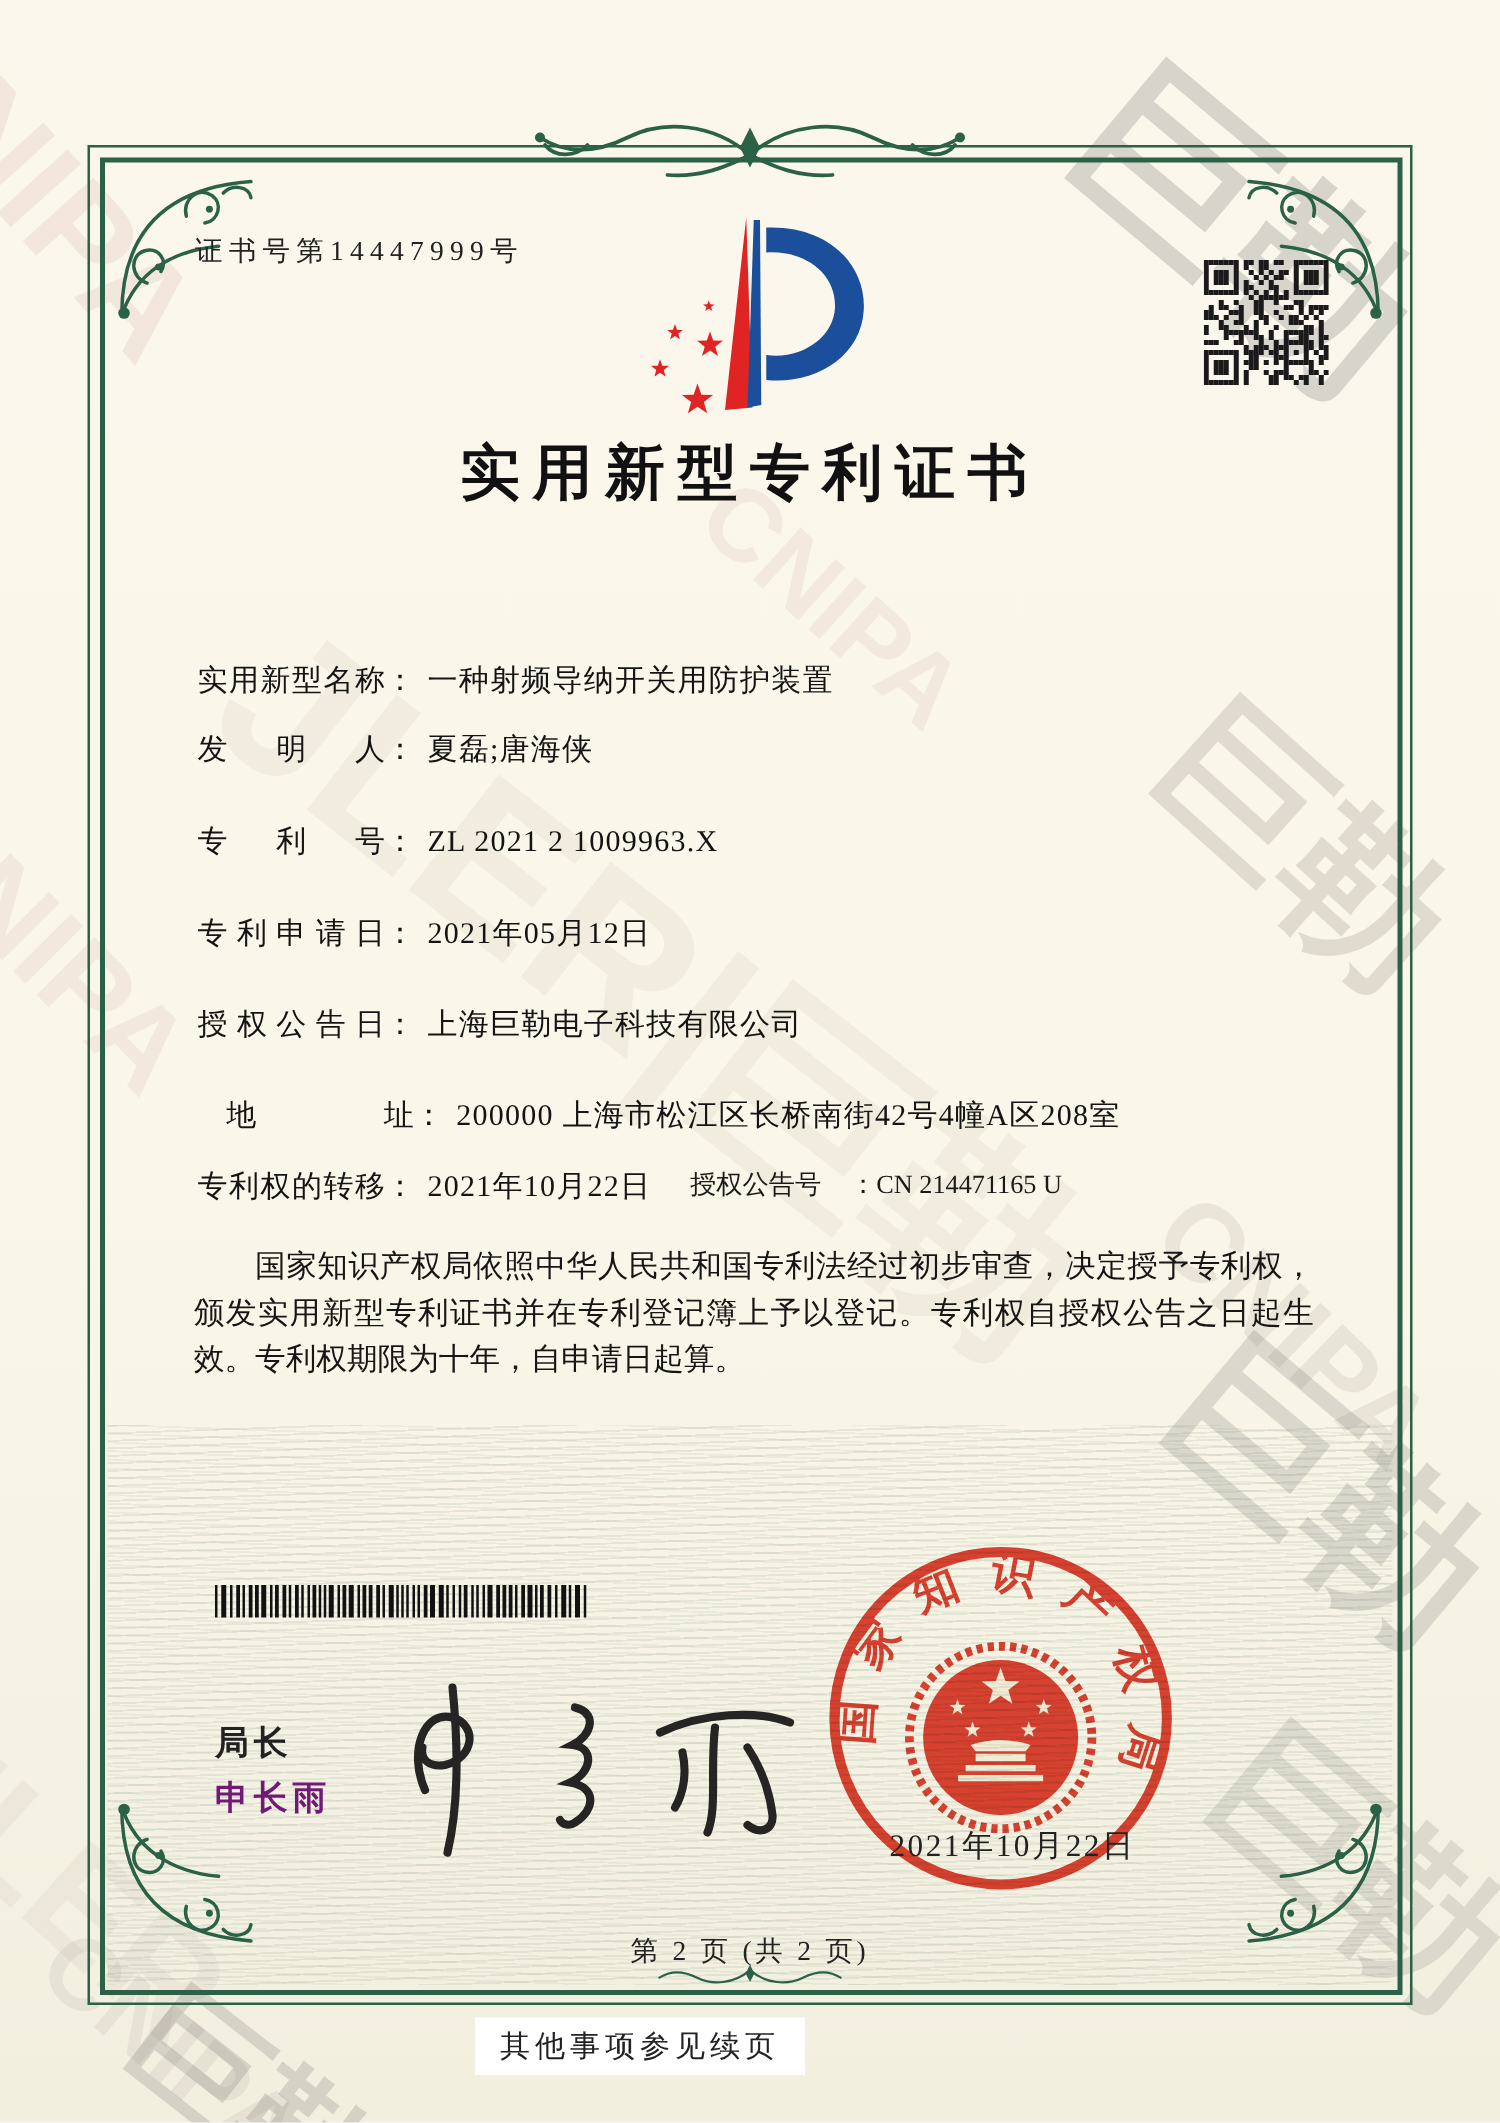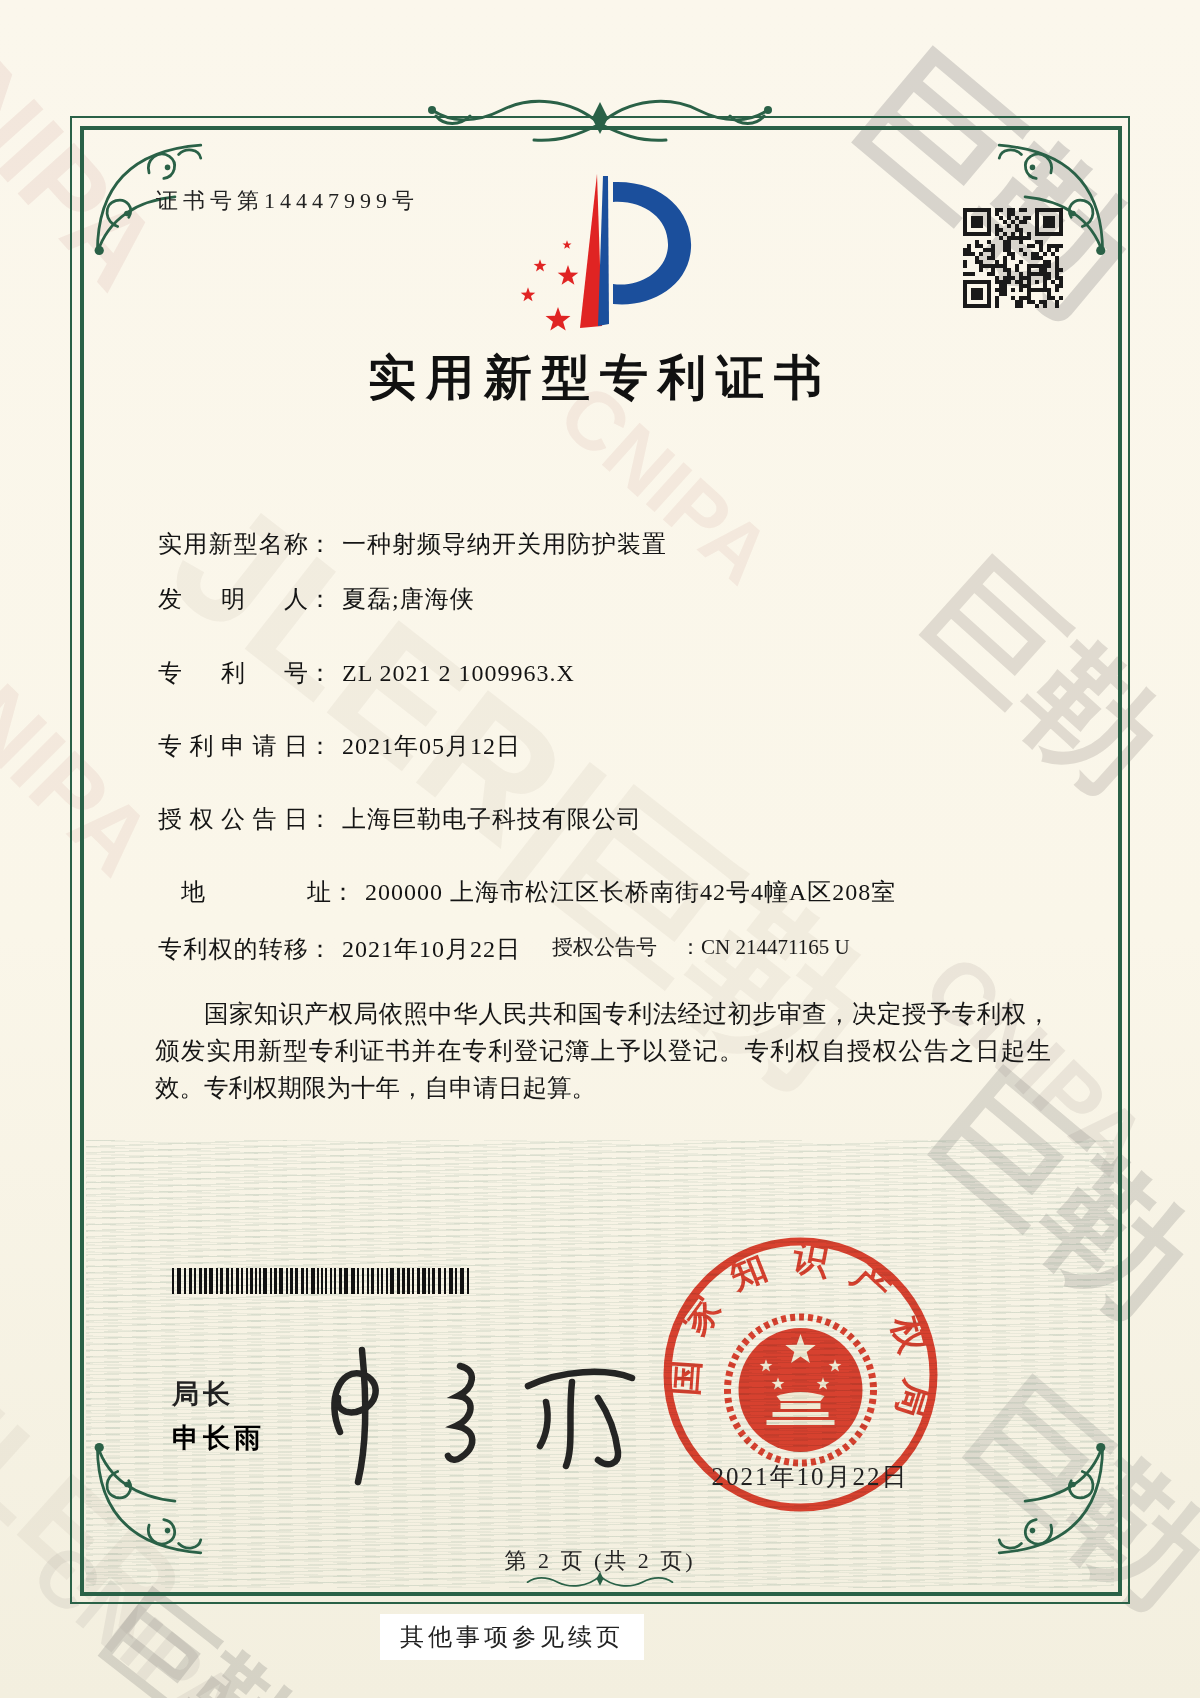--- a/index.html
+++ b/index.html
@@ -54,21 +54,21 @@
   .r7b .lbl{display:inline-block;width:128px;}
   
   .body-text{left:155px;top:995px;width:896px;font-size:24.5px;line-height:37px;
              text-align:justify;color:#161616;}
   .body-text p{margin:0;text-indent:2em;}
   
   .barcode{left:172px;top:1268px;width:308px;height:26px;}
   .officer-title{left:172px;top:1376px;font-family:"Liberation Sans",sans-serif;
                  font-weight:bold;font-size:27px;letter-spacing:4px;color:#222;}
   .officer-name{left:172px;top:1420px;font-family:"Liberation Sans",sans-serif;
-                font-weight:bold;font-size:27px;letter-spacing:4px;color:#000000;}
+                font-weight:bold;font-size:27px;letter-spacing:4px;color:#701a75;}
   .signature{left:310px;top:1340px;width:360px;height:150px;}
   .seal{left:658px;top:1232px;width:285px;height:285px;opacity:.9;mix-blend-mode:multiply;}
   .seal-date{left:685px;top:1460px;width:250px;text-align:center;font-size:25px;
              letter-spacing:2px;color:#222;z-index:5;}
   .page-info{left:0;width:1200px;top:1546px;text-align:center;font-size:22px;letter-spacing:3px;color:#222;}
   .cont-note{left:0;width:1024px;top:1614px;text-align:center;}
   .cont-note span{display:inline-block;background:#fff;padding:7px 20px;font-size:24px;
                   letter-spacing:4px;color:#222;}
   svg{display:block;}
 </style>

